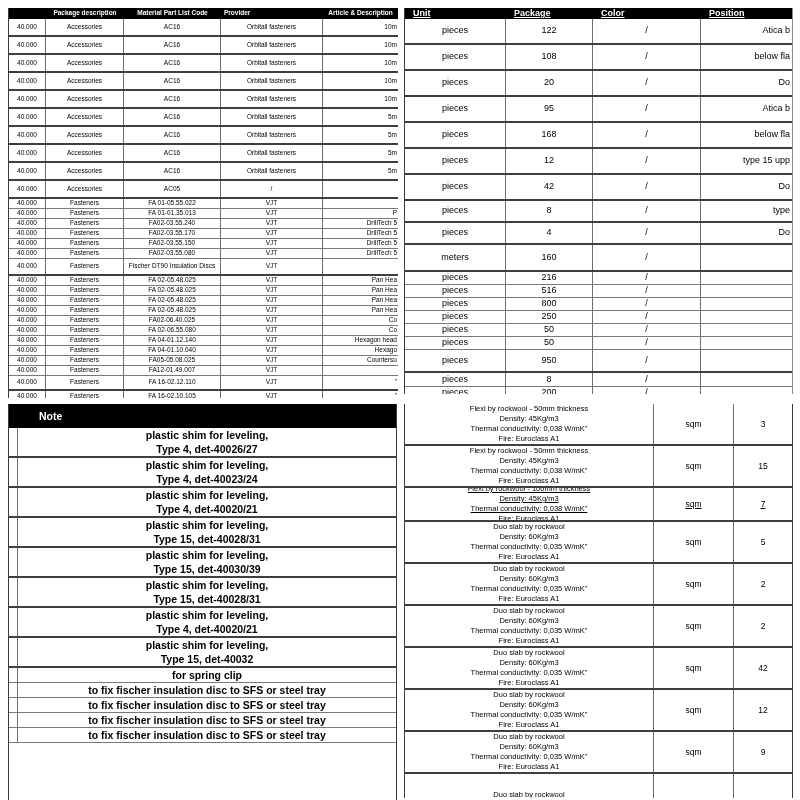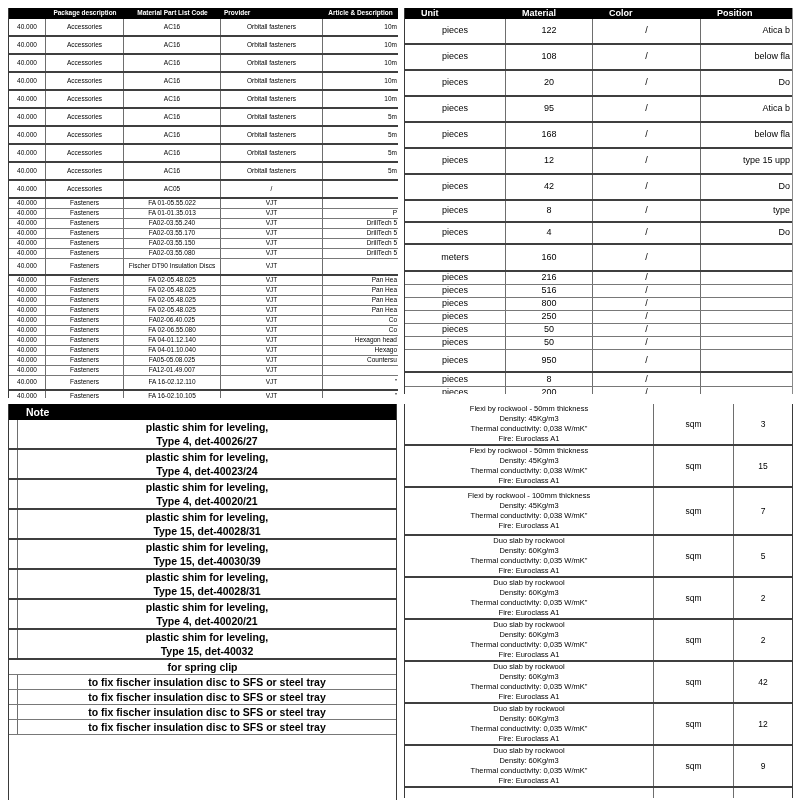--- a/index.html
+++ b/index.html
@@ -31,25 +31,25 @@
   #tl .hdr .c3 { justify-content: flex-start; padding-left: 3px; }
   #tl .row .c4 { justify-content: flex-end; padding-right: 1px; }
 
   
   #tr .hdr { height: 11px; font-size: 9.5px; }
   #tr .cell { font-size: 9px; }
   #tr .u  { width: 101px; }
   #tr .q  { width: 87px; }
   #tr .co { width: 108px; }
   #tr .p  { flex: 1; border-right: none; }
-  #tr .hdr .cell { justify-content: flex-start; padding-left: 16px; }
+  #tr .hdr .cell { justify-content: flex-start; padding-left: 8px; text-decoration: underline; }
   #tr .row .p { justify-content: flex-end; padding-right: 2px; }
 
   
-  #bl .hdr { height: 16px; font-size: 10.5px; padding-left: 17px; }
+  #bl .hdr { height: 24px; font-size: 10.5px; padding-left: 30px; }
   #bl .n0 { width: 9px; }
   #bl .n1 { flex: 1; border-right: none; font-size: 10.5px; font-weight: bold;
             line-height: 14px; white-space: pre-line; }
 
   
   #br .cell { font-size: 8.5px; }
   #br .d  { width: 249px; font-size: 7.5px; line-height: 10px; white-space: pre-line; }
   #br .s  { width: 80px; }
   #br .qt { flex: 1; border-right: none; }
 </style>
@@ -296,21 +296,21 @@
         <div class="cell c2">FA 16-02.10.105</div>
         <div class="cell c3">VJT</div>
         <div class="cell c4">"</div>
       </div>
     </div>
 </div>
 
 <div id="tr" class="panel">
   <div class="hdr">
     <div class="cell u">Unit</div>
-    <div class="cell q">Material</div>
+    <div class="cell q">Package</div>
     <div class="cell co">Color</div>
     <div class="cell p">Position</div>
   </div>
   <div>
 
       <div class="row bb2" style="height: 26px;">
         <div class="cell u">pieces</div>
         <div class="cell q">122</div>
         <div class="cell co">/</div>
         <div class="cell p">Atica b</div>
@@ -494,21 +494,21 @@
 
 
       <div class="row bb2" style="height: 30px;">
         <div class="cell n0"></div>
         <div class="cell n1">plastic shim for leveling,
 Type 15, det-40032</div>
       </div>
 
 
 
-      <div class="row bb1" style="height: 15px; flex-direction: column;">
+      <div class="row bb1" style="height: 15px;">
         <div class="cell n0"></div>
         <div class="cell n1">for spring clip</div>
       </div>
 
       <div class="row bb1" style="height: 15px;">
         <div class="cell n0"></div>
         <div class="cell n1">to fix fischer insulation disc to SFS or steel tray</div>
       </div>
 
       <div class="row bb1" style="height: 15px;">
@@ -542,21 +542,21 @@
 
       <div class="row bb2" style="height: 42px;">
         <div class="cell d">Flexi by rockwool - 50mm thickness
 Density: 45Kg/m3
 Thermal conductivity: 0,038 W/mK"
 Fire: Euroclass A1</div>
         <div class="cell s">sqm</div>
         <div class="cell qt">15</div>
       </div>
 
-      <div class="row bb2" style="height: 48px;">
+      <div class="row bb2" style="height: 34px; text-decoration: underline;">
         <div class="cell d">Flexi by rockwool - 100mm thickness
 Density: 45Kg/m3
 Thermal conductivity: 0,038 W/mK"
 Fire: Euroclass A1</div>
         <div class="cell s">sqm</div>
         <div class="cell qt">7</div>
       </div>
 
       <div class="row bb2" style="height: 42px;">
         <div class="cell d">Duo slab by rockwool

